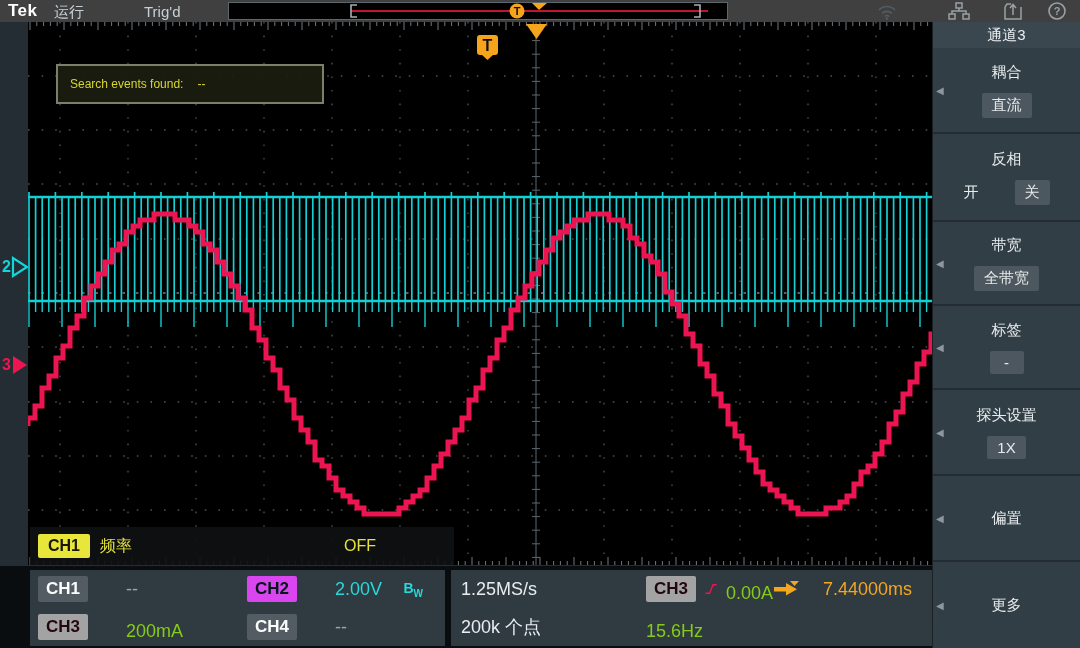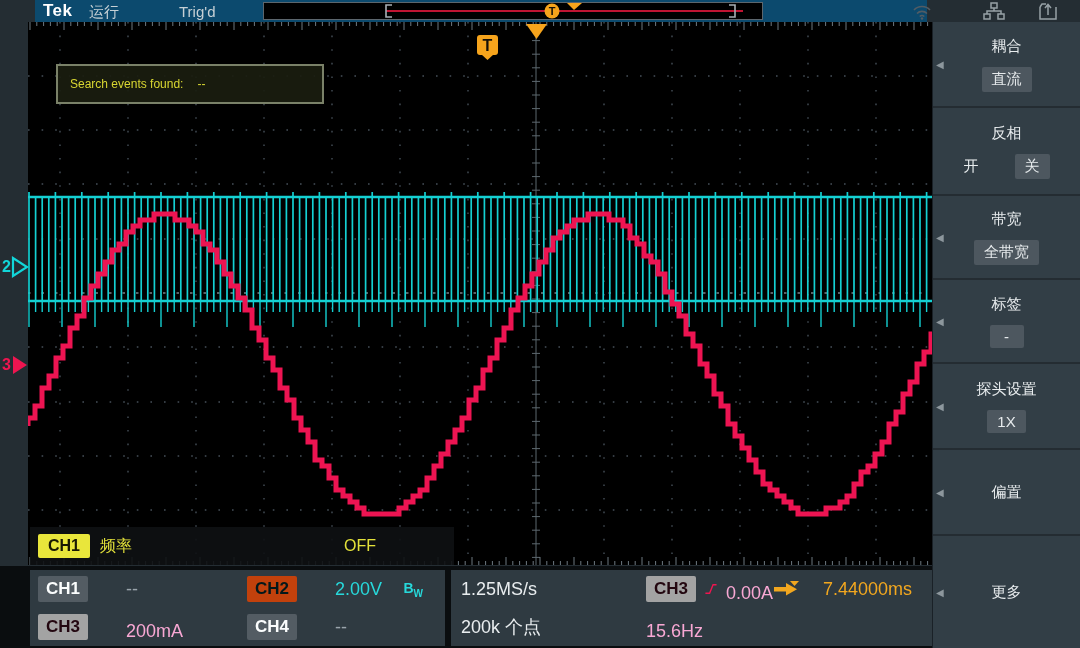--- a/index.html
+++ b/index.html
@@ -1,19 +1,19 @@
 <!DOCTYPE html>
 <html><head>
 <meta charset="utf-8">
 <style>
   html,body{margin:0;padding:0;background:#111;}
   .screen{position:relative;width:1080px;height:648px;background:#242d33;overflow:hidden;
           font-family:"Liberation Sans","DejaVu Sans",sans-serif;color:#e7ebed;}
   
-  .topbar{position:absolute;left:0;top:0;width:892px;height:22px;background:#0c4a6e;margin-left:35px;}
+  .topbar{position:absolute;left:0;top:0;width:1080px;height:22px;background:#404040;}
   .tek-logo{position:absolute;left:8px;top:1px;font-size:17px;font-weight:bold;color:#fff;letter-spacing:.5px;}
   .tb-text{position:absolute;top:3px;font-size:15px;color:#c6d0d5;}
   .overview{position:absolute;left:228px;top:2px;width:500px;height:18px;background:#000;border:1px solid #5c666d;box-sizing:border-box;}
   .tb-icon{position:absolute;top:1px;width:22px;height:20px;}
   
   .plot{position:absolute;left:28px;top:22px;width:904px;height:543px;background:#000;}
   .plot svg.wave{position:absolute;left:0;top:0;}
   .banner{position:absolute;left:28px;top:42px;width:268px;height:40px;background:rgba(26,29,15,.92);
           border:2px solid #7a8168;box-sizing:border-box;display:flex;align-items:center;padding-left:12px;
           color:#d8d631;font-size:12px;z-index:4;}
@@ -41,24 +41,24 @@
   .opt-plain{color:#e8ecee;font-size:15px;}
   
   .statusbar{position:absolute;left:0;top:566px;width:932px;height:82px;background:#0a0d0f;}
   .sb-block{position:absolute;top:4px;height:76px;background:#2f3a41;}
   .sb-left{left:30px;width:415px;display:grid;grid-template-columns:209px 1fr;grid-template-rows:38px 38px;align-items:center;}
   .sb-mid{left:451px;width:481px;display:grid;grid-template-columns:185px 127px 1fr;grid-template-rows:38px 38px;align-items:center;padding-left:10px;box-sizing:border-box;}
   .cell{display:flex;align-items:center;padding-left:8px;}
   .badge{width:50px;height:26px;border-radius:2px;display:flex;align-items:center;justify-content:center;
          font-size:17px;font-weight:bold;flex:0 0 auto;}
   .badge.off{background:#535c63;color:#fbfdfd;}
-  .badge.cyan{background:#c2410c;color:#04181a;}
+  .badge.cyan{background:#d946ef;color:#04181a;}
   .badge.red{background:#a3a3a3;color:#230710;}
   .val{margin-left:38px;font-size:18px;}
-  .muted{color:#9aa4ab;} .cyantx{color:#27d9db;} .redtx{color:#f9a8d4;margin-top:8px;} .whitetx{color:#e9edef;} .orangetx{color:#f2a71f;}
+  .muted{color:#9aa4ab;} .cyantx{color:#27d9db;} .redtx{color:#84cc16;margin-top:8px;} .whitetx{color:#e9edef;} .orangetx{color:#f2a71f;}
   .bw{color:#27d9db;font-size:14px;font-weight:bold;margin-left:auto;margin-right:22px;}
   .bw sub{font-size:10px;}
   .sbtxt{font-size:18px;}
   .trg-cell{display:flex;align-items:center;gap:8px;}
   .dly-cell{display:flex;align-items:center;gap:23px;}
 </style>
 </head>
 <body>
 
 <div class="screen">
@@ -737,20 +737,21 @@
     </svg>
   </div>
   <div class="ch-marker m3" style="top:354px">
     <span>3</span>
     <svg width="18" height="22" viewBox="0 0 18 22">
       <polygon points="2,2 2,20 16,11" fill="#ee1550"></polygon>
     </svg>
   </div>
 
   <div class="menu">
+    <div class="menu-header">通道3</div>
 
     <div class="menu-section" style="height:84px;border-top:none">
       <span class="side-arrow">◀</span>
       <div class="menu-label">耦合</div>
       <div class="menu-btn">直流</div>
     </div>
 
     <div class="menu-section" style="height:88px">
       <div class="menu-label">反相</div>
       <div class="opt-row">

